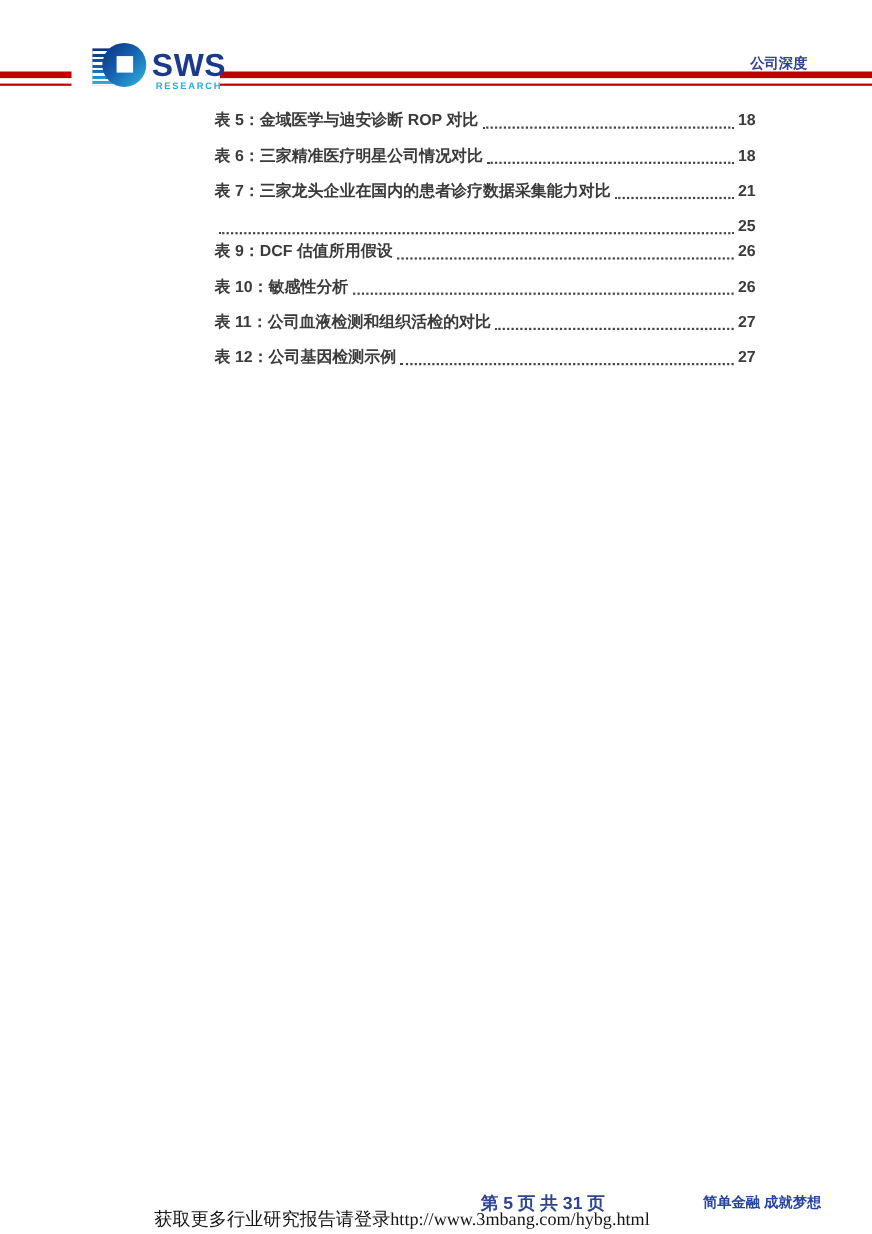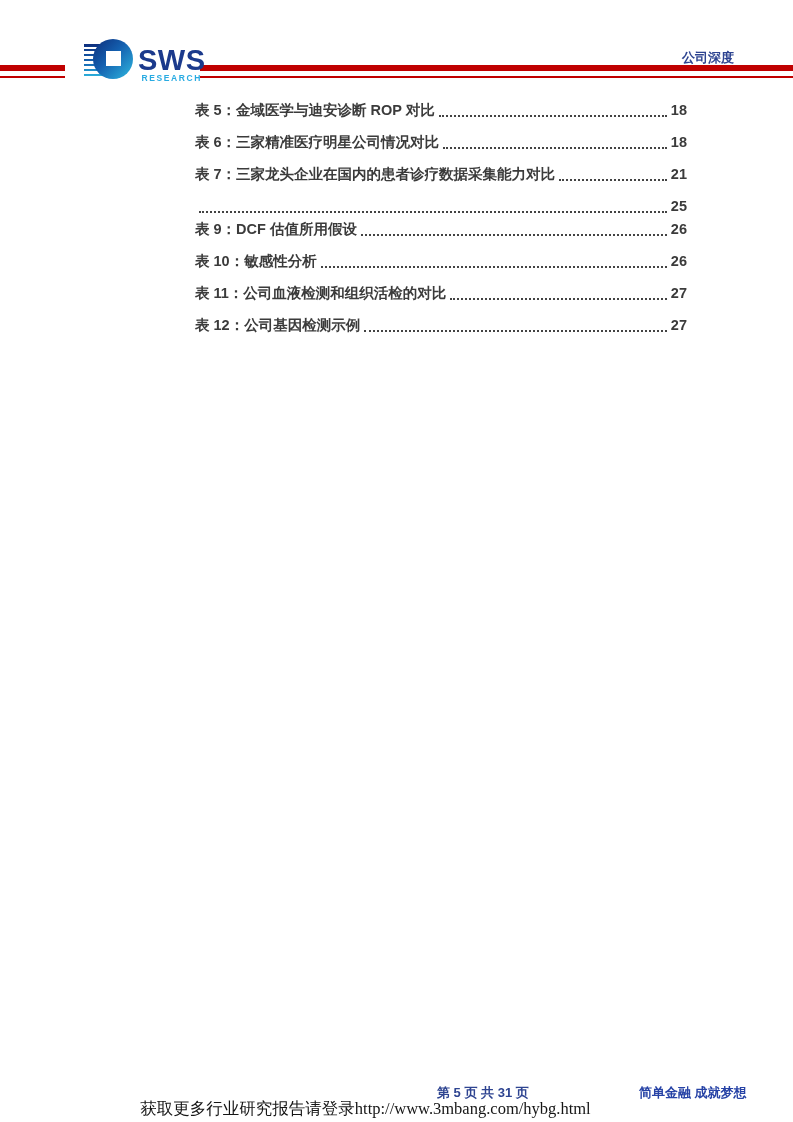--- a/index.html
+++ b/index.html
@@ -55,21 +55,21 @@
   .toc-label { white-space:nowrap; }
   .toc-dots  { flex:1 1 auto; border-bottom:2px dotted #434343; margin:0 4px 3px 4px; min-width:10px; }
   .toc-page  { white-space:nowrap; }
   .toc-entry-wrap { margin-bottom:4px; }
   .toc-wrap-title { white-space:nowrap; width:552px; line-height:19px; }
   .toc-wrap-row { display:flex; align-items:flex-end; line-height:19px; margin-top:13px; }
 
   
   .footer-pageinfo {
     position:absolute; left:437px; top:1084px;
-    font-size:13px; font-weight:600; color:#2e4491; white-space:nowrap;
+    font-size:16px; font-weight:600; color:#2e4491; white-space:nowrap;
   }
   .footer-slogan {
     position:absolute; left:639px; top:1084px;
     font-size:13px; font-weight:700; color:#2743a6; white-space:nowrap;
   }
   .footer-promo {
     position:absolute; left:0; top:1098px; width:731px; text-align:center;
     font-family:"Liberation Serif", serif; font-size:16.5px; color:#151515;
     white-space:nowrap;
   }

